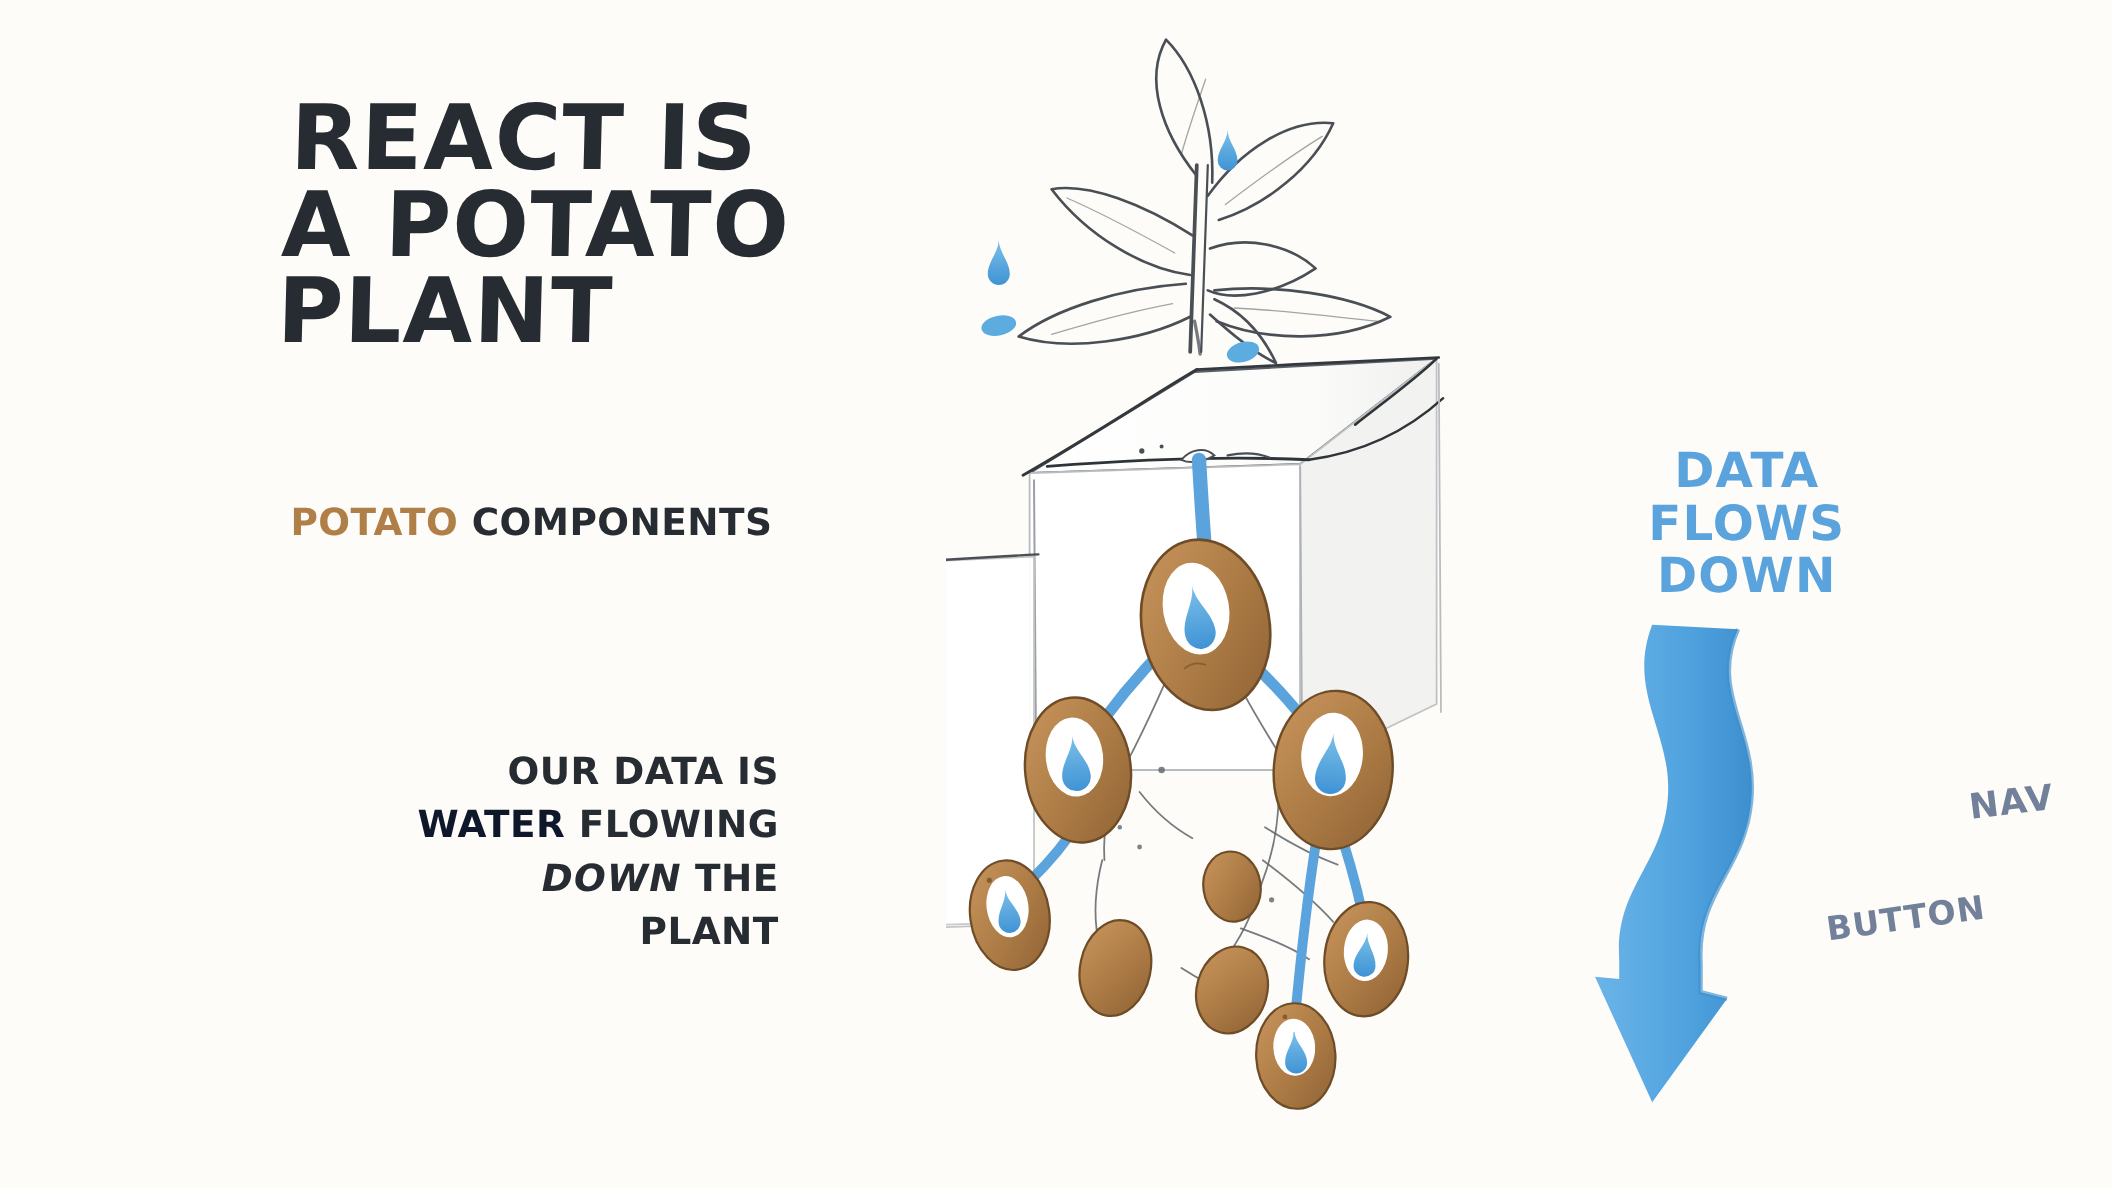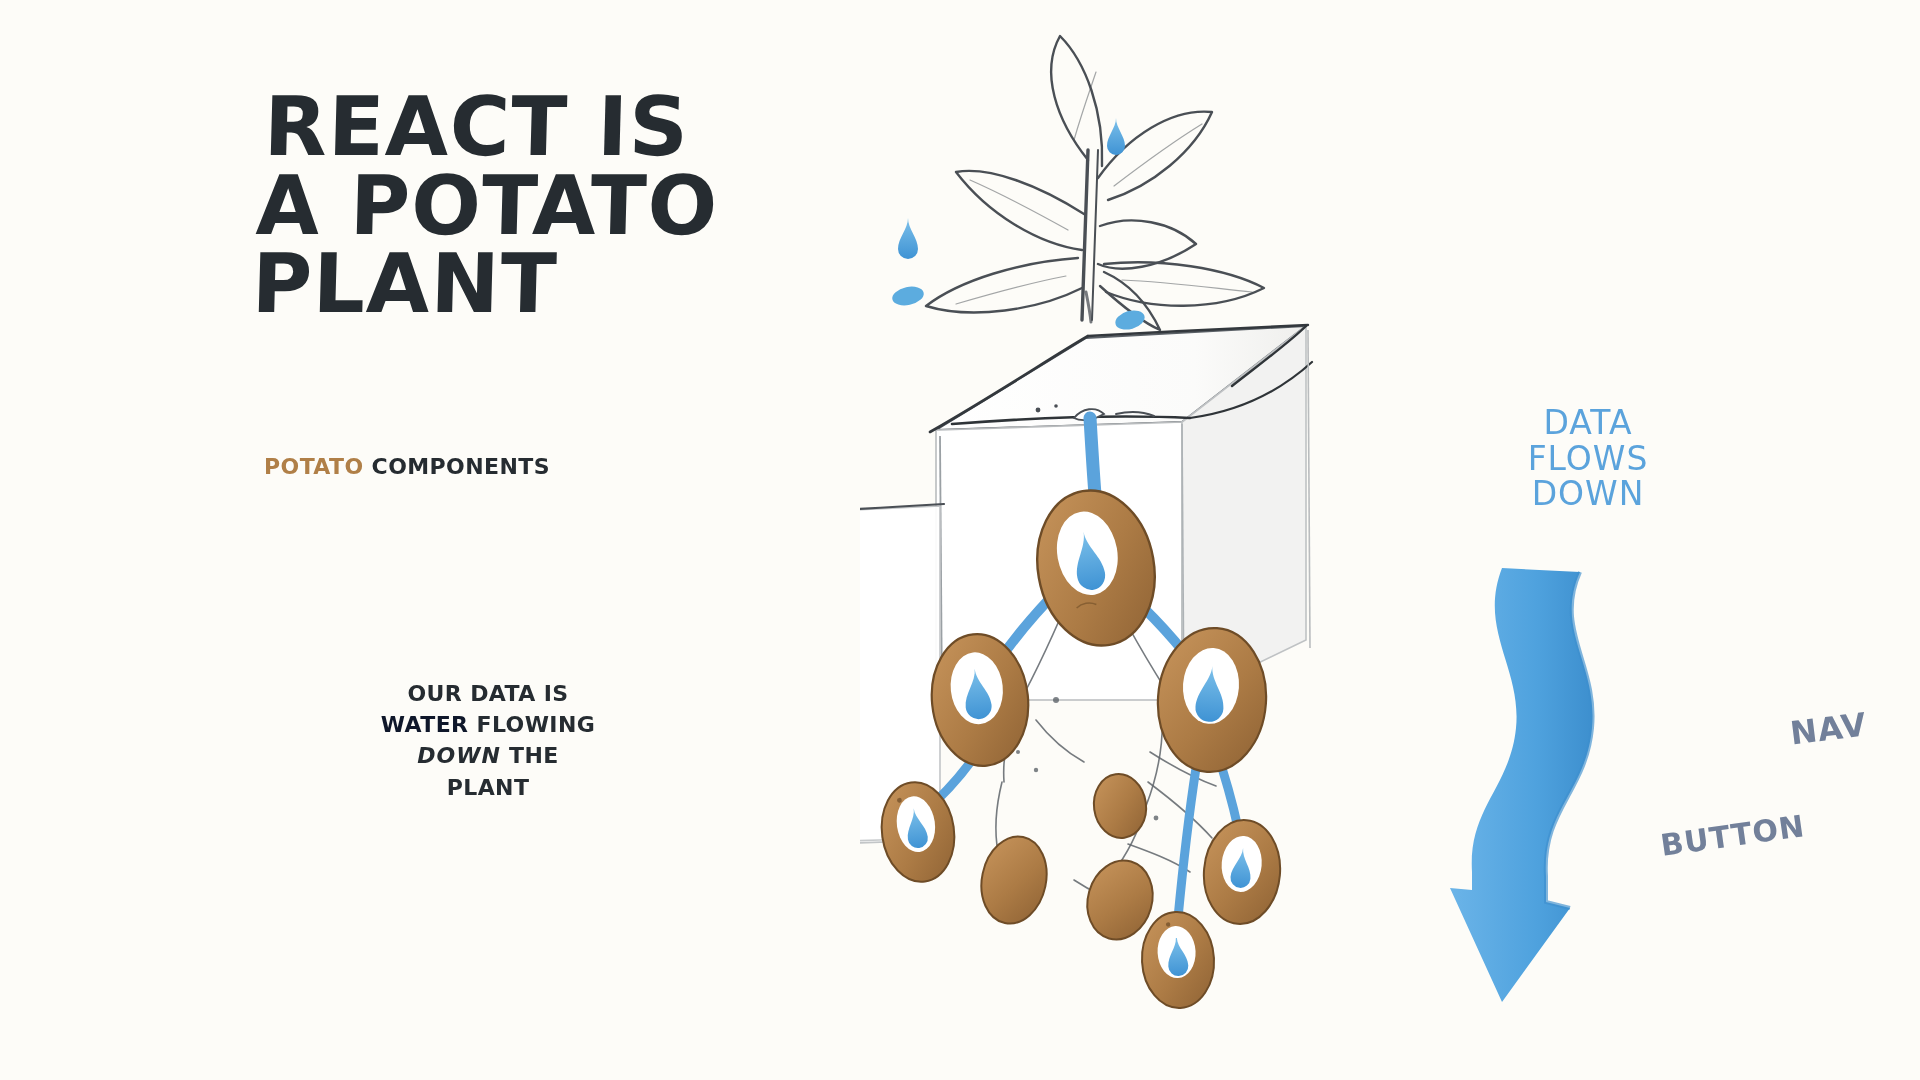--- a/index.html
+++ b/index.html
@@ -26,30 +26,30 @@
     margin:0;
     transform:skewX(-1.5deg);
   }
   .headline .hl-line{display:block;}
   .hl2{margin-left:-6px;}
   .hl3{margin-left:-8px;}
 
   .para{
     font-family:"DejaVu Sans", sans-serif;
     font-weight:bold;
-    font-size:22px;
+    font-size:34px;
     line-height:1.42;
     letter-spacing:0.4px;
     color:#262c31;
     text-transform:uppercase;
   }
   .para1{position:absolute;left:2px;top:363px;width:560px;}
   .para2{position:absolute;left:6px;top:590px;width:440px;text-align:center;}
   .para1 .ln{display:block;}
-  .para2 .ln{display:block;}
+  .para2 .ln{display:block;text-align:right;}
   .w-potato{color:#b07f47;}
   .w-water{color:#0f172a;}
   .w-down{font-style:italic;font-weight:bold;letter-spacing:1px;}
 
   
   .illus{position:absolute;left:860px;top:0;width:1060px;height:1080px;}
   .illus svg{position:absolute;left:0;top:0;}
 
   
   .dlabel{
@@ -62,21 +62,21 @@
     text-transform:uppercase;
     white-space:nowrap;
   }
   .lbl-nav   {left:930px;top:710px;transform:rotate(-7deg);}
   .lbl-button{left:800px;top:818px;transform:rotate(-8deg);font-size:30px;}
 
   
   .flow-text{
     position:absolute;left:1478px;top:405px;width:220px;
     font-family:"DejaVu Sans", sans-serif;
-    font-weight:normal;font-size:33px;line-height:1.08;
+    font-weight:bold;font-size:44px;line-height:1.08;
     letter-spacing:1px;color:#5ba3dc;text-transform:uppercase;
     text-align:center;
   }
   .flow-text .ln{display:block;}
   .flow-arrow{position:absolute;left:1450px;top:560px;width:220px;height:450px;}
 </style>
 </head>
 <body style="background: rgb(253, 252, 248);">
 
 <div class="stage">

